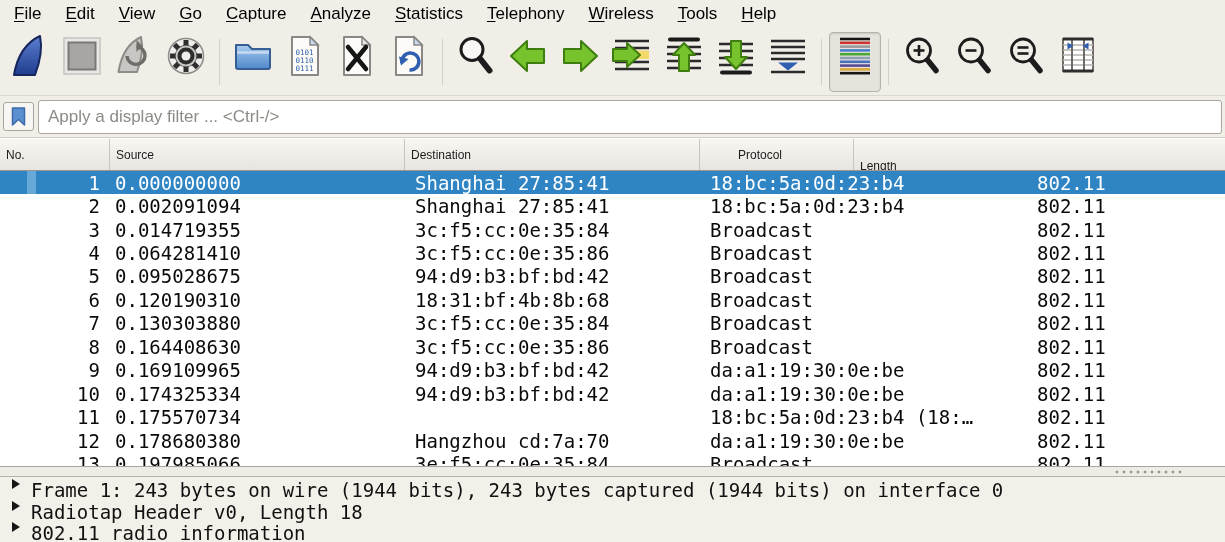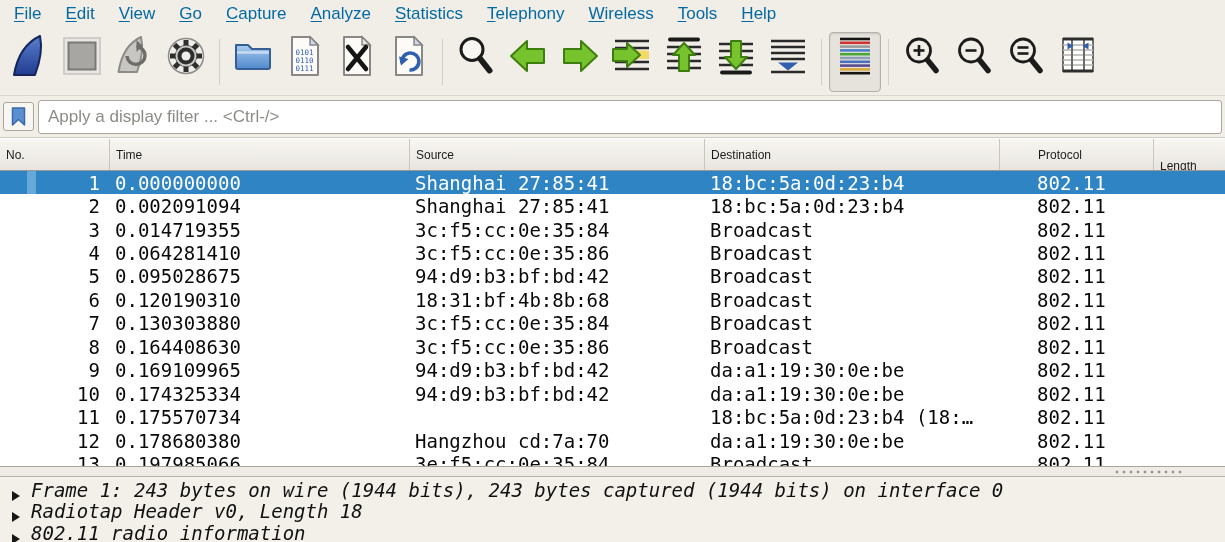--- a/index.html
+++ b/index.html
@@ -1,21 +1,21 @@
 <!DOCTYPE html>
 <html><head>
 <meta charset="utf-8">
 <style>
   * { margin:0; padding:0; box-sizing:border-box; }
   html,body { width:1225px; height:542px; overflow:hidden; }
   body { font-family:"Liberation Sans", sans-serif; background:#f1eee8; }
 
   
   .menubar { height:28px; background:#f1eee8; display:flex; align-items:center; padding-left:2px; }
-  .menu-item { font-size:17px; color:#0369a1; padding:3px 12px; cursor:default; white-space:nowrap; }
+  .menu-item { font-size:17px; color:#000000; padding:3px 12px; cursor:default; white-space:nowrap; }
   .menu-item u { text-decoration:underline; text-underline-offset:2px; }
 
   
   .toolbar { height:68px; background:#f1eee8; display:flex; align-items:center; padding:0 4px; border-bottom:1px solid #dad7d1; }
   .tool-btn { width:52px; height:60px; display:flex; align-items:flex-start; justify-content:center;
               background:transparent; border:1px solid transparent; border-radius:4px; }
   .tool-btn.active { background:#e6e3dd; border:1px solid #b4b1ab; box-shadow:inset 0 1px 2px rgba(0,0,0,.12); }
   .ticon { display:flex; }
   .tool-sep { width:1px; height:46px; background:#d3d0ca; margin:0 7px; }
 
@@ -49,21 +49,21 @@
 
   
   .splitter { height:11px; background:#efece6; border-top:1px solid #a8a59f; border-bottom:1px solid #b5b2ac; position:relative; }
   .grip { position:absolute; left:1115px; top:3px; width:70px; height:5px;
           background-image:radial-gradient(circle at 2px 2px,#97948e 1.2px,transparent 1.7px);
           background-size:7px 5px; }
 
   
   .details { height:65px; background:#f3f0ea; padding-top:2px;
              font-family:"DejaVu Sans Mono","Liberation Mono",monospace; font-size:19px; color:#111; }
-  .detail-row { height:21.5px; display:flex; align-items:flex-end; white-space:pre;font-style:italic; }
+  .detail-row { height:21.5px; display:flex; align-items:flex-start; white-space:pre; }
   .expander { width:0; height:0; border-left:8px solid #161616; border-top:5.5px solid transparent;
               border-bottom:5.5px solid transparent; margin-left:12px; margin-right:11px; flex:none; }
 </style>
 </head>
 <body>
 
 <div>
   <div class="menubar" id="menubar">
       <div class="menu-item"><u>F</u>ile</div>
       <div class="menu-item"><u>E</u>dit</div>
@@ -335,21 +335,20 @@
         <svg width="17" height="19" viewBox="0 0 17 19">
             <path d="M2.5 1 h12 v17 l-6 -5.5 L2.5 18 Z" fill="#5b8fd0" stroke="#3a6ba8" stroke-width="1.5" stroke-linejoin="round"></path>
           </svg>
       </span>
     </button>
     <input class="filter-input" placeholder="Apply a display filter ... &lt;Ctrl-/&gt;" style="">
   </div>
 
   <div class="list-header" id="list-header">
       <div class="hcell col-no">No.</div>
-      <div class="hcell col-time">Time</div>
       <div class="hcell col-source">Source</div>
       <div class="hcell col-destination">Destination</div>
       <div class="hcell col-protocol">Protocol</div>
       <div class="hcell col-length">Length</div>
     </div>
   <div class="list-body" id="list-body">
       <div class="prow selected"><div class="cell col-no">1</div><div class="cell col-time">0.000000000</div><div class="cell col-source">Shanghai_27:85:41</div><div class="cell col-destination">18:bc:5a:0d:23:b4</div><div class="cell col-protocol">802.11</div><div class="cell col-length"></div></div>
       <div class="prow"><div class="cell col-no">2</div><div class="cell col-time">0.002091094</div><div class="cell col-source">Shanghai_27:85:41</div><div class="cell col-destination">18:bc:5a:0d:23:b4</div><div class="cell col-protocol">802.11</div><div class="cell col-length"></div></div>
       <div class="prow"><div class="cell col-no">3</div><div class="cell col-time">0.014719355</div><div class="cell col-source">3c:f5:cc:0e:35:84</div><div class="cell col-destination">Broadcast</div><div class="cell col-protocol">802.11</div><div class="cell col-length"></div></div>
       <div class="prow"><div class="cell col-no">4</div><div class="cell col-time">0.064281410</div><div class="cell col-source">3c:f5:cc:0e:35:86</div><div class="cell col-destination">Broadcast</div><div class="cell col-protocol">802.11</div><div class="cell col-length"></div></div>

